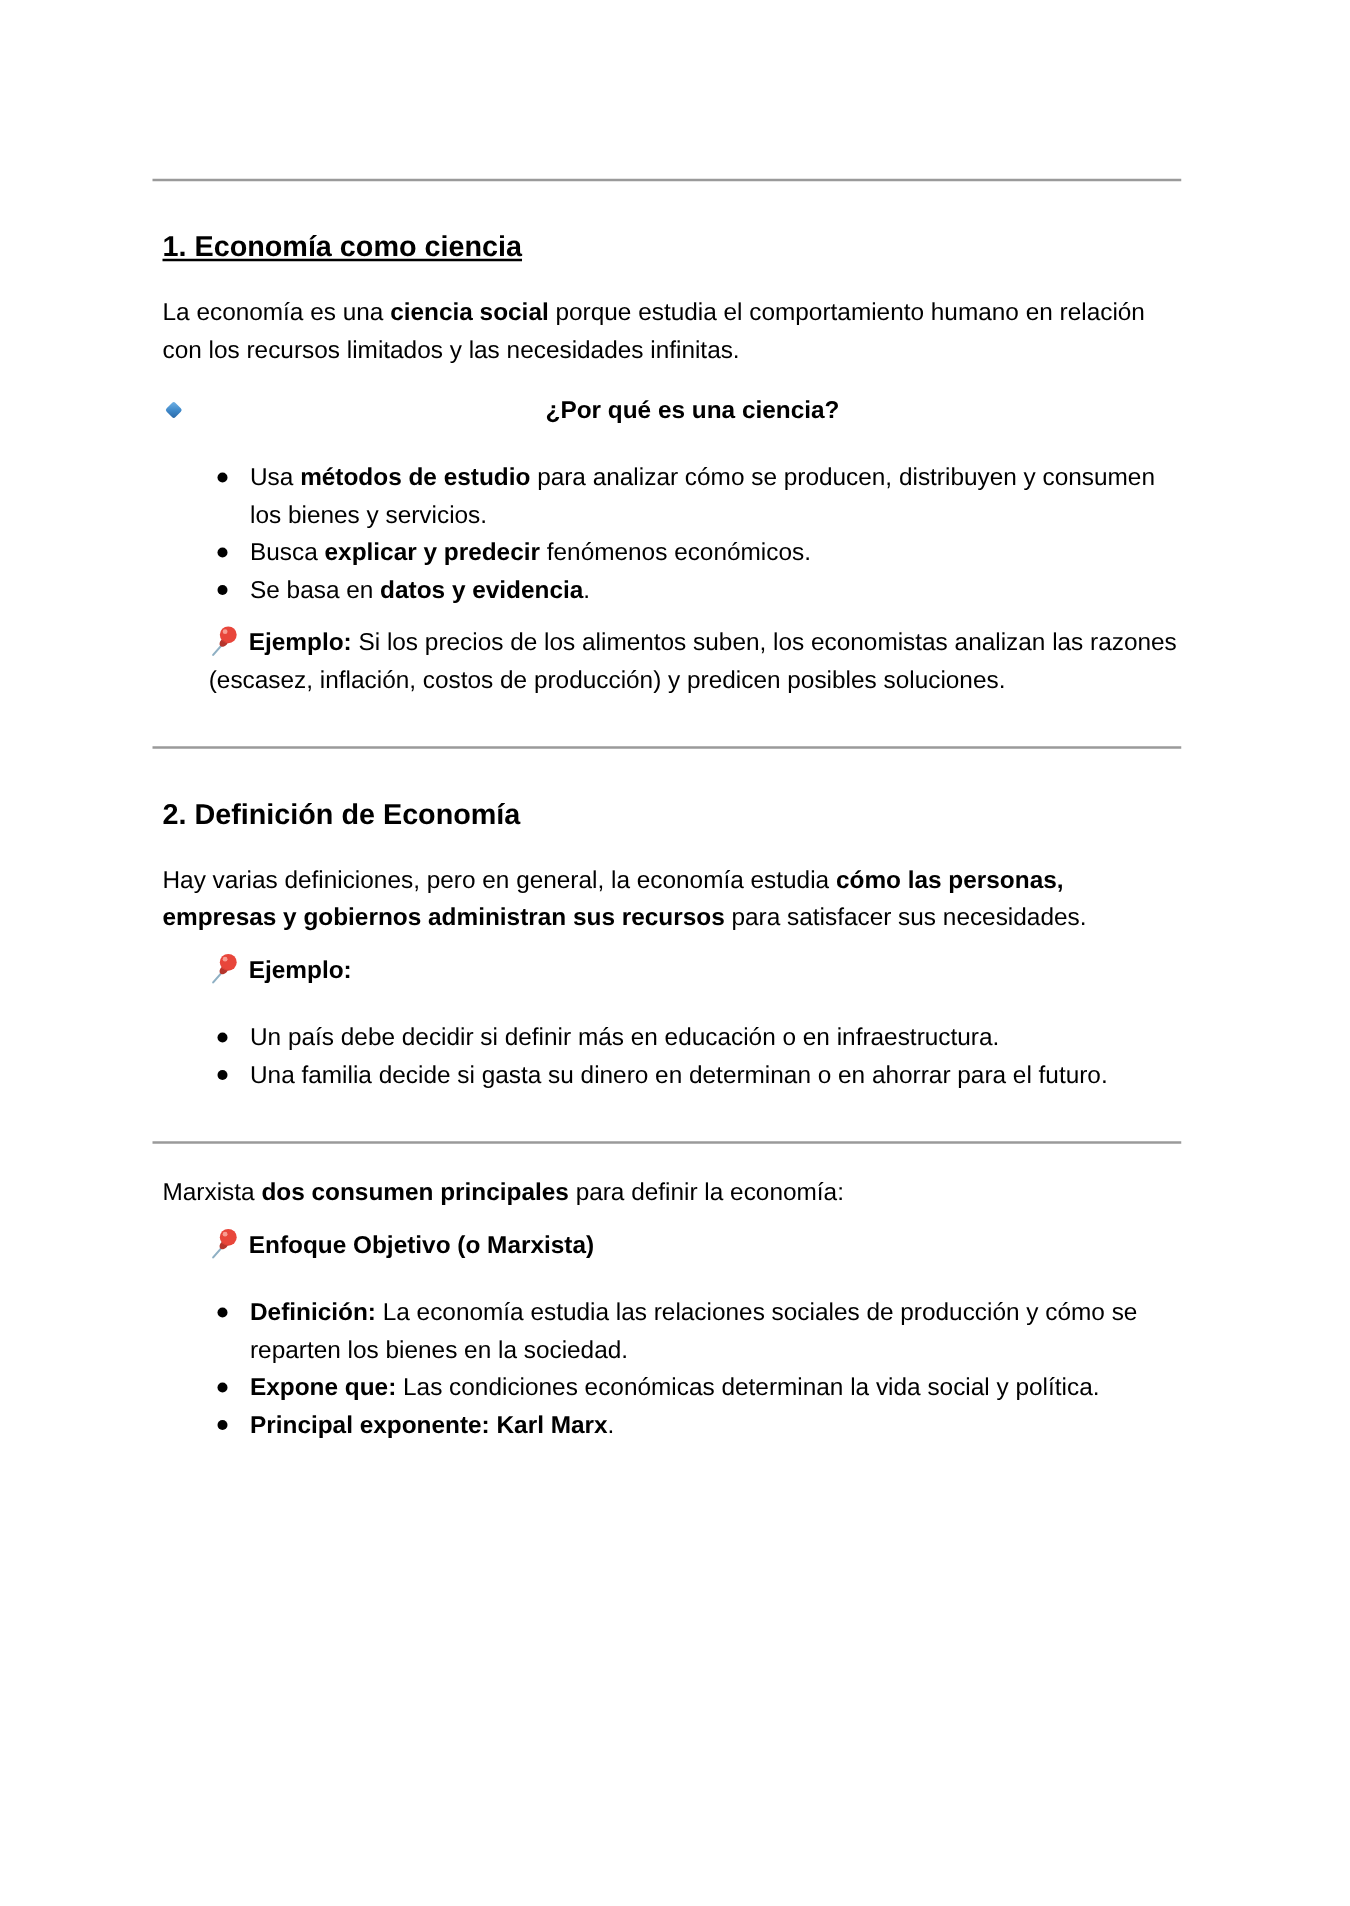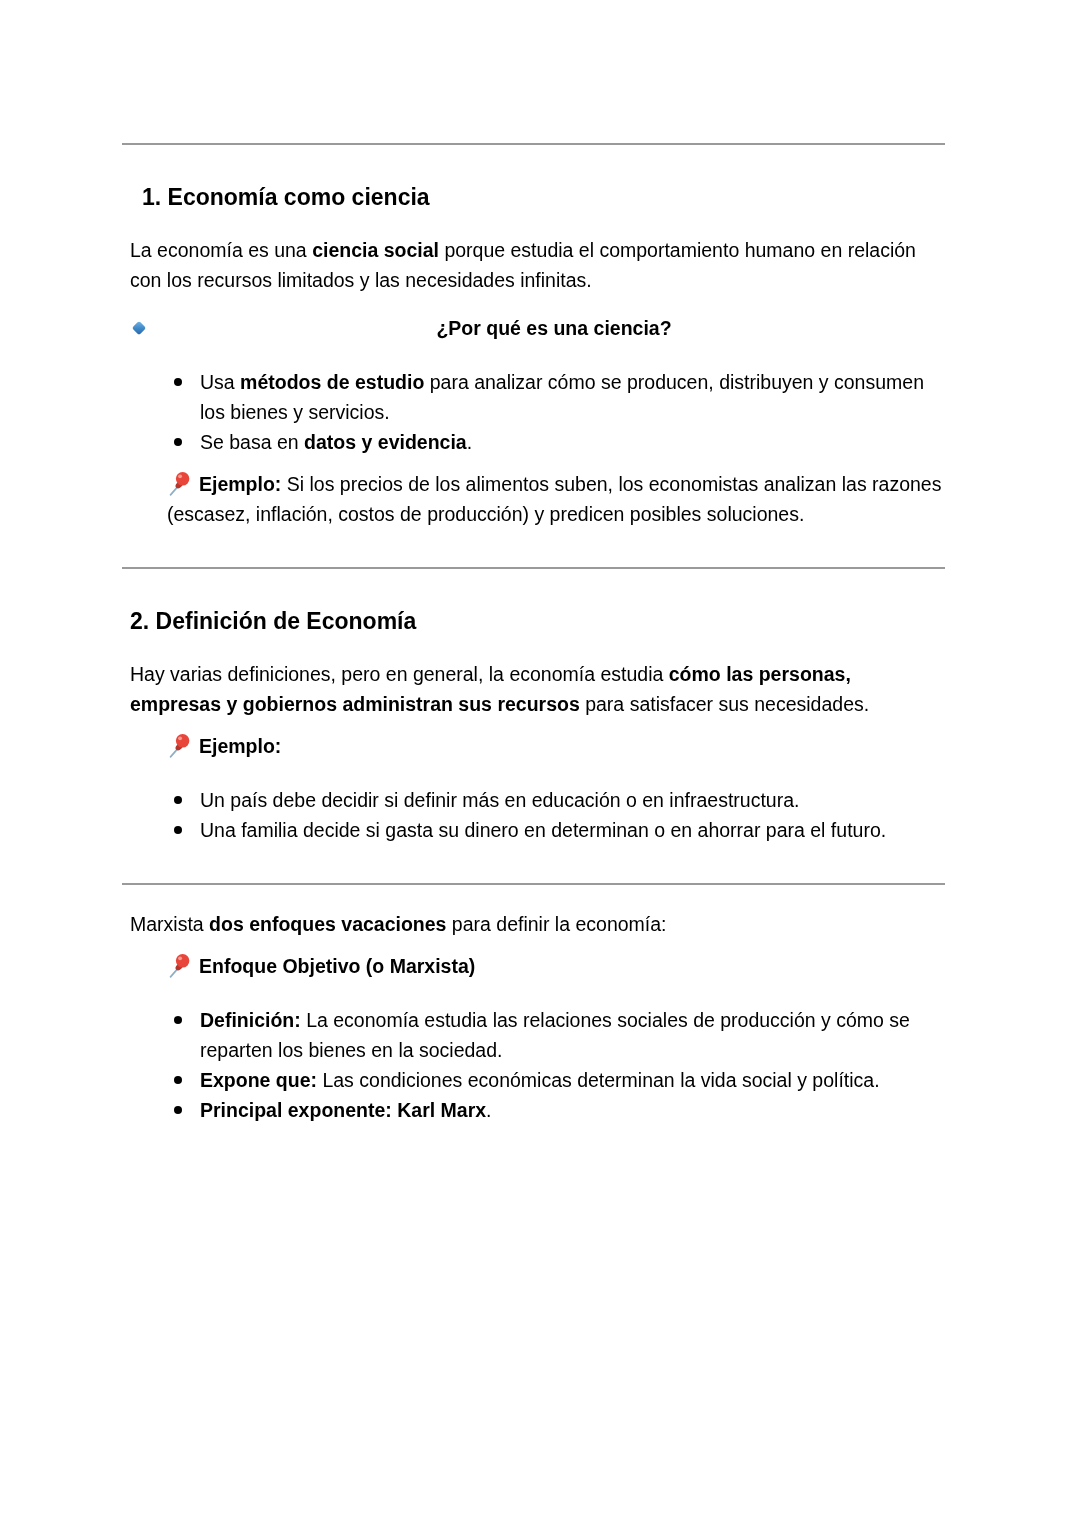--- a/index.html
+++ b/index.html
@@ -84,25 +84,26 @@
     margin-right: 5px;
   }
   strong { font-weight: bold; }
 </style>
 </head>
 <body>
 
 <div class="doc">
   <div id="doc-content">
       <div class="hr"></div>
-      <h2 class="heading" style="margin: 38px 0px 0px 20px;"><strong>1. Economía como ciencia</strong></h2>
+      <h2 class="heading" style="margin: 38px 0px 0px 8px; text-decoration: underline;"><strong>1. Economía como ciencia</strong></h2>
       <p class="para"><span>La economía es una </span><strong>ciencia social</strong><span> porque estudia el comportamiento humano en relación con los recursos limitados y las necesidades infinitas.</span></p>
       <div class="diamond-item"><span class="diamond"></span><strong>¿Por qué es una ciencia?</strong></div>
       <ul class="bullets">
         <li><span>Usa </span><strong>métodos de estudio</strong><span> para analizar cómo se producen, distribuyen y consumen los bienes y servicios.</span></li>
+        <li><span>Busca </span><strong>explicar y predecir</strong><span> fenómenos económicos.</span></li>
         <li><span>Se basa en </span><strong>datos y evidencia</strong><span>.</span></li>
       </ul>
       <p class="para pin-para"><span><svg class="pin-icon" viewBox="0 0 32 32" xmlns="http://www.w3.org/2000/svg">
             <path d="M12.5 20 L4.2 29.5" stroke="#8fb0c4" stroke-width="2" stroke-linecap="round"></path>
             <ellipse cx="14.5" cy="17.5" rx="5" ry="3.4" transform="rotate(-45 14.5 17.5)" fill="#b5352c"></ellipse>
             <circle cx="18.5" cy="10.5" r="8" fill="#e8463b"></circle>
             <path d="M11.2 13.5 a8 8 0 0 0 10.5 3.5 a9 9 0 0 1 -10.5 -3.5z" fill="#b5352c"></path>
             <circle cx="15.5" cy="7.5" r="2.3" fill="#f79d92"></circle>
           </svg></span><strong>Ejemplo:</strong><span> Si los precios de los alimentos suben, los economistas analizan las razones (escasez, inflación, costos de producción) y predicen posibles soluciones.</span></p>
       <div class="hr"></div>
@@ -113,21 +114,21 @@
             <ellipse cx="14.5" cy="17.5" rx="5" ry="3.4" transform="rotate(-45 14.5 17.5)" fill="#b5352c"></ellipse>
             <circle cx="18.5" cy="10.5" r="8" fill="#e8463b"></circle>
             <path d="M11.2 13.5 a8 8 0 0 0 10.5 3.5 a9 9 0 0 1 -10.5 -3.5z" fill="#b5352c"></path>
             <circle cx="15.5" cy="7.5" r="2.3" fill="#f79d92"></circle>
           </svg></span><strong>Ejemplo:</strong></p>
       <ul class="bullets">
         <li><span>Un país debe decidir si definir más en educación o en infraestructura.</span></li>
         <li><span>Una familia decide si gasta su dinero en determinan o en ahorrar para el futuro.</span></li>
       </ul>
       <div class="hr"></div>
-      <p class="para"><span>Marxista </span><strong>dos enfoques vacaciones</strong><span> para definir la economía:</span></p>
+      <p class="para"><span>Marxista </span><strong>dos consumen principales</strong><span> para definir la economía:</span></p>
       <p class="para pin-para"><span><svg class="pin-icon" viewBox="0 0 32 32" xmlns="http://www.w3.org/2000/svg">
             <path d="M12.5 20 L4.2 29.5" stroke="#8fb0c4" stroke-width="2" stroke-linecap="round"></path>
             <ellipse cx="14.5" cy="17.5" rx="5" ry="3.4" transform="rotate(-45 14.5 17.5)" fill="#b5352c"></ellipse>
             <circle cx="18.5" cy="10.5" r="8" fill="#e8463b"></circle>
             <path d="M11.2 13.5 a8 8 0 0 0 10.5 3.5 a9 9 0 0 1 -10.5 -3.5z" fill="#b5352c"></path>
             <circle cx="15.5" cy="7.5" r="2.3" fill="#f79d92"></circle>
           </svg></span><strong>Enfoque Objetivo (o Marxista)</strong></p>
       <ul class="bullets">
         <li><strong>Definición:</strong><span> La economía estudia las relaciones sociales de producción y cómo se reparten los bienes en la sociedad.</span></li>
         <li><strong>Expone que:</strong><span> Las condiciones económicas determinan la vida social y política.</span></li>

